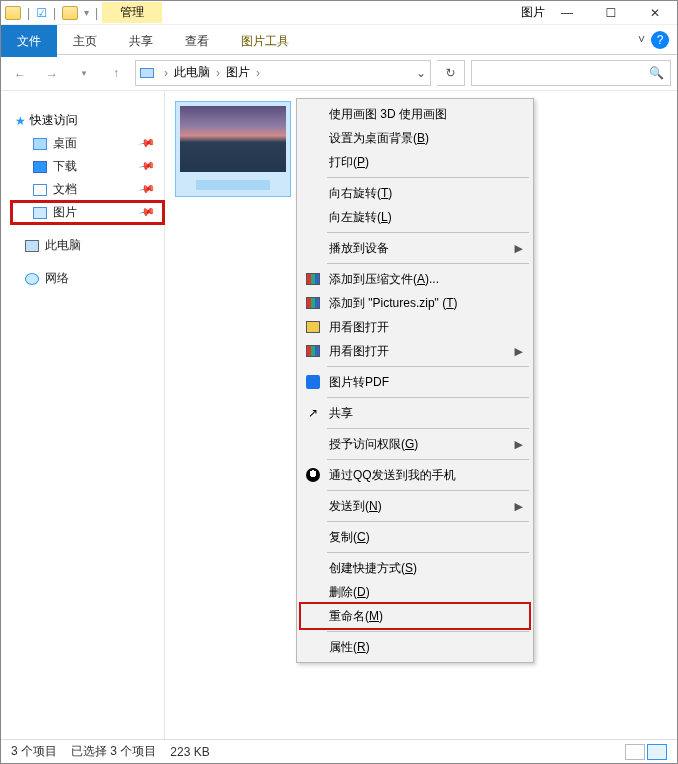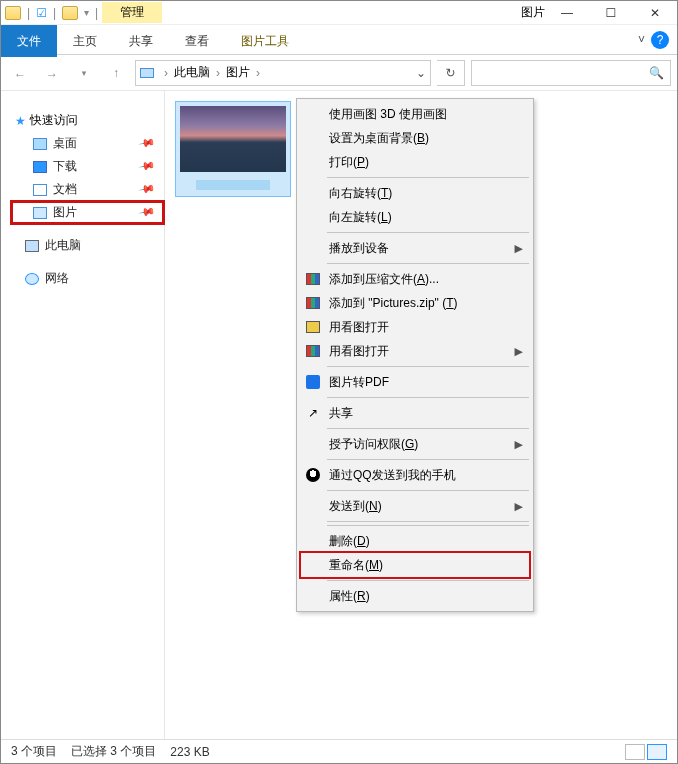--- a/index.html
+++ b/index.html
@@ -251,21 +251,27 @@
         <span class="qq"></span>
       </span>
       <span>通过QQ发送到我的手机</span>
     </div>
   <div class="ctx-sep"></div>
   <div class="ctx-item">
       <span>发送到(<u>N</u>)</span>
       <span class="sub">▶</span>
     </div>
   <div class="ctx-sep"></div>
-  <div class="ctx-sep"></div>
+  <div class="ctx-item">
+      <span>复制(<u>C</u>)</span>
+    </div>
+  <div class="ctx-sep"></div>
+  <div class="ctx-item">
+      <span>创建快捷方式(<u>S</u>)</span>
+    </div>
   <div class="ctx-item">
       <span>删除(<u>D</u>)</span>
     </div>
   <div class="ctx-item">
       <span>重命名(<u>M</u>)</span>
     </div>
   <div class="ctx-sep"></div>
   <div class="ctx-item">
       <span>属性(<u>R</u>)</span>
     </div>

